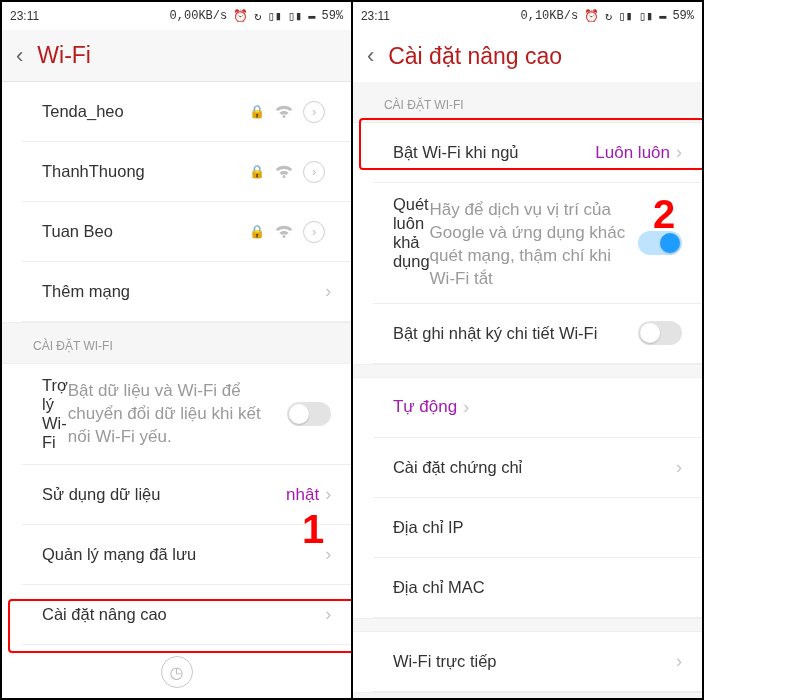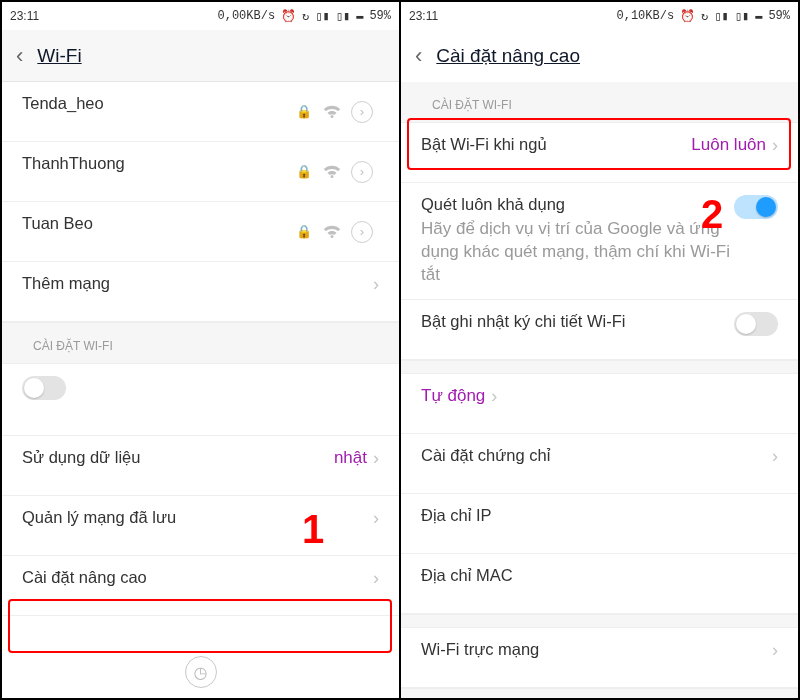--- a/index.html
+++ b/index.html
@@ -1,32 +1,32 @@
 <!DOCTYPE html>
 <html><head>
 <meta charset="utf-8">
 <style>
   * { box-sizing: border-box; margin: 0; padding: 0; }
   html, body { width: 800px; height: 700px; font-family: -apple-system, Helvetica, Arial, sans-serif; background:#fff; }
-  .frame { position:relative; width:800px; height:700px; border:2px solid #000; display:flex; }
+  .frame { position:relative; width:704px; height:700px; border:2px solid #000; display:flex; }
   .pane { width:398px; height:696px; background:#fff; position:relative; overflow:hidden; }
   .divider-v { width:2px; background:#000; }
   .statusbar { height:28px; display:flex; align-items:center; justify-content:space-between; padding:0 8px; font-size:12px; color:#333; }
   .statusbar .right { display:flex; align-items:center; gap:6px;font-family:Liberation Mono, monospace; }
   .sb-icon { display:inline-block; }
   .titlebar { height:52px; display:flex; align-items:center; padding:0 14px; gap:14px; background:#f7f7f7; border-bottom:1px solid #e5e5e5; }
   .titlebar .back { color:#666; font-size:22px; }
-  .titlebar .title { font-size:19px; color:#0f172a; font-weight:500;text-decoration:underline; }
+  .titlebar .title { font-size:23px; color:#b91c1c; font-weight:500; }
   .section { background:#fff; }
   .section-header { padding:16px 31px 10px; font-size:12px; color:#9a9a9a; background:#f6f6f6; border-bottom:1px solid #eee; border-top:1px solid #eee; }
-  .row { display:flex; min-height:60px; padding:12px 20px; border-bottom:1px solid #eee; background:#fff; position:relative; }
+  .row { display:flex; align-items:center; min-height:60px; padding:12px 20px; border-bottom:1px solid #eee; background:#fff; position:relative;margin-left:20px; }
   .row.tall { min-height:72px; }
   .row .label { flex:1; font-size:16.5px; color:#333; }
   .row .sub { font-size:17px; color:#9a9a9a; margin-top:4px; line-height:1.35; }
-  .row .labelblock { flex:1; display:flex; flex-direction:column; }
+  .row .labelblock { flex:1; display:flex; flex-direction:row; }
   .row .value { font-size:17px; color:#a21caf; margin-right:6px; }
   .chev { color:#c5c5c5; font-size:18px; }
   .chev-circle { width:22px; height:22px; border:1.5px solid #d0d0d0; border-radius:50%; display:flex; align-items:center; justify-content:center; color:#c0c0c0; font-size:13px; }
   .wifi-icons { display:flex; align-items:center; gap:10px; margin-right:6px; color:#bdbdbd; }
   .lock { font-size:13px; }
   .toggle { width:44px; height:24px; border-radius:12px; background:#e3e3e3; position:relative; }
   .toggle .knob { width:20px; height:20px; border-radius:50%; background:#fff; position:absolute; top:2px; left:2px; box-shadow:0 1px 2px rgba(0,0,0,.2); }
   .toggle.on { background:#bde3ff; }
   .toggle.on .knob { left:22px; background:#1e9cff; }
   .gap { height:14px; background:#f6f6f6; border-top:1px solid #eee; border-bottom:1px solid #eee; }
@@ -91,20 +91,24 @@
       </div>
       <div class="row">
         <span class="label">Thêm mạng</span>
         <span class="chev">›</span>
       </div>
     </div>
 
     <div class="section-header">CÀI ĐẶT WI-FI</div>
 
     <div class="row tall">
+      <div class="labelblock">
+        <span class="label" style="font-size:16.5px">Trợ lý Wi-Fi</span>
+        <span class="sub">Bật dữ liệu và Wi-Fi để chuyển đổi dữ liệu khi kết nối Wi-Fi yếu.</span>
+      </div>
       <div class="toggle">
           <div class="knob"></div>
         </div>
     </div>
 
     <div class="row">
       <span class="label">Sử dụng dữ liệu</span>
       <span class="value">nhật</span>
       <span class="chev">›</span>
     </div>
@@ -187,21 +191,21 @@
       <span class="label">Địa chỉ IP</span>
     </div>
 
     <div class="row">
       <span class="label">Địa chỉ MAC</span>
     </div>
 
     <div class="gap"></div>
 
     <div class="row">
-      <span class="label">Wi-Fi trực mạng</span>
+      <span class="label">Wi-Fi trực tiếp</span>
       <span class="chev">›</span>
     </div>
 
     <div class="section-header" style="padding-bottom:4px">WPS</div>
 
     <div class="highlight-red" style="left:6px; top:116px; width:384px; height:52px;"></div>
     <div class="callout" style="left:300px; top:190px;">2</div>
   </div>
 
 </div>

